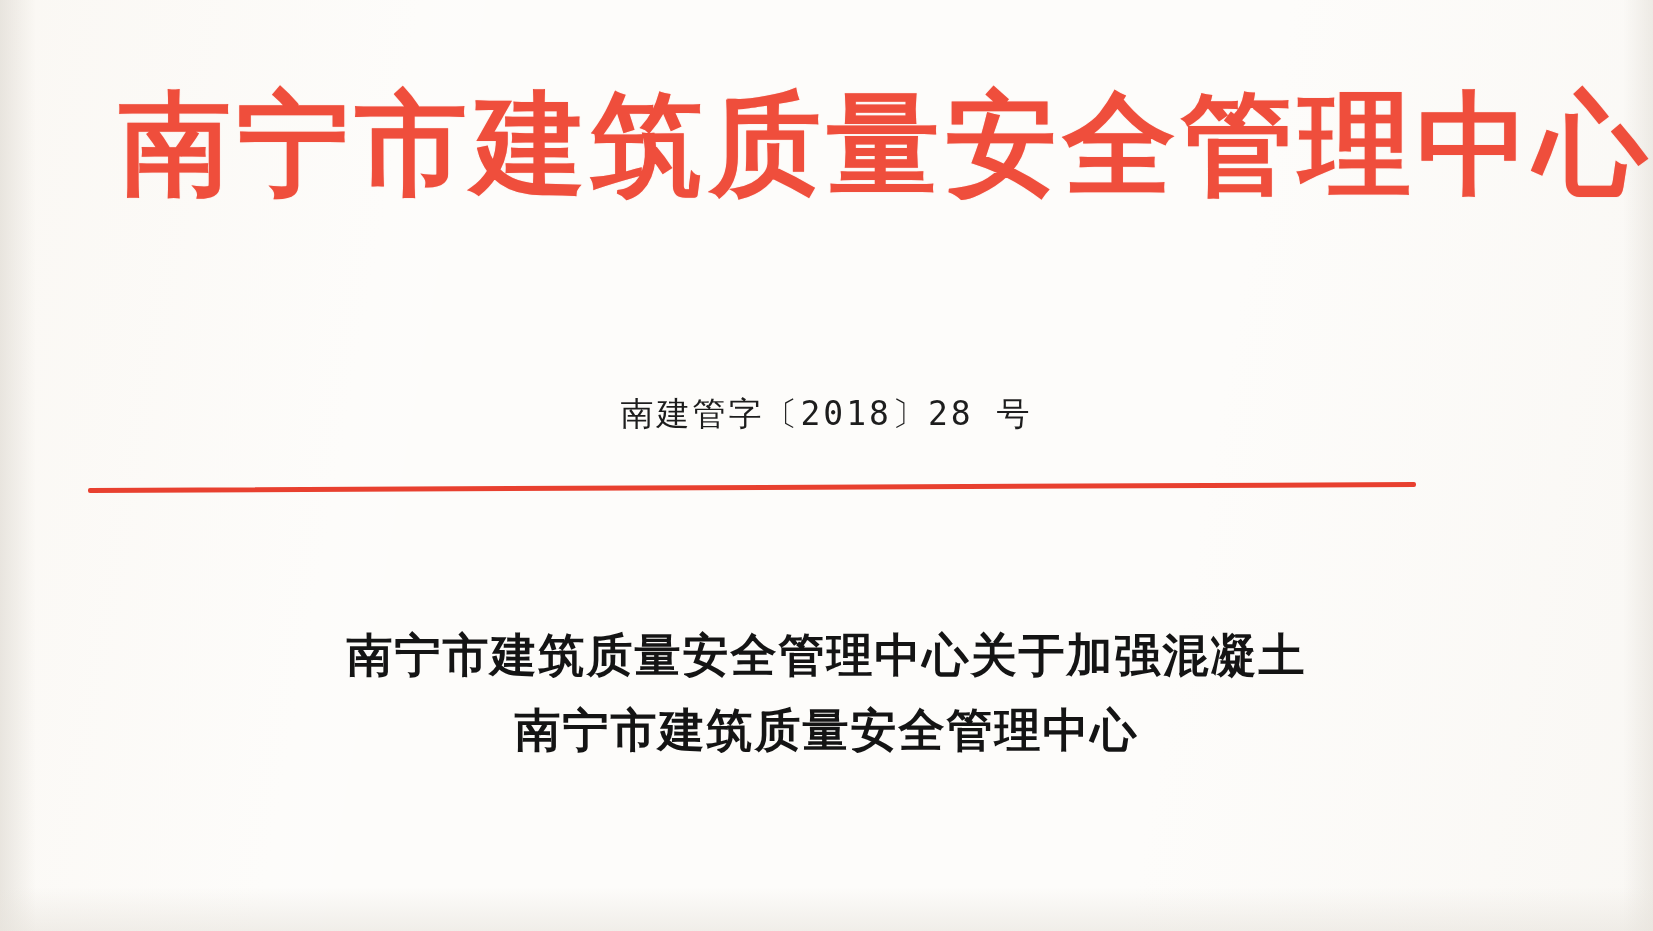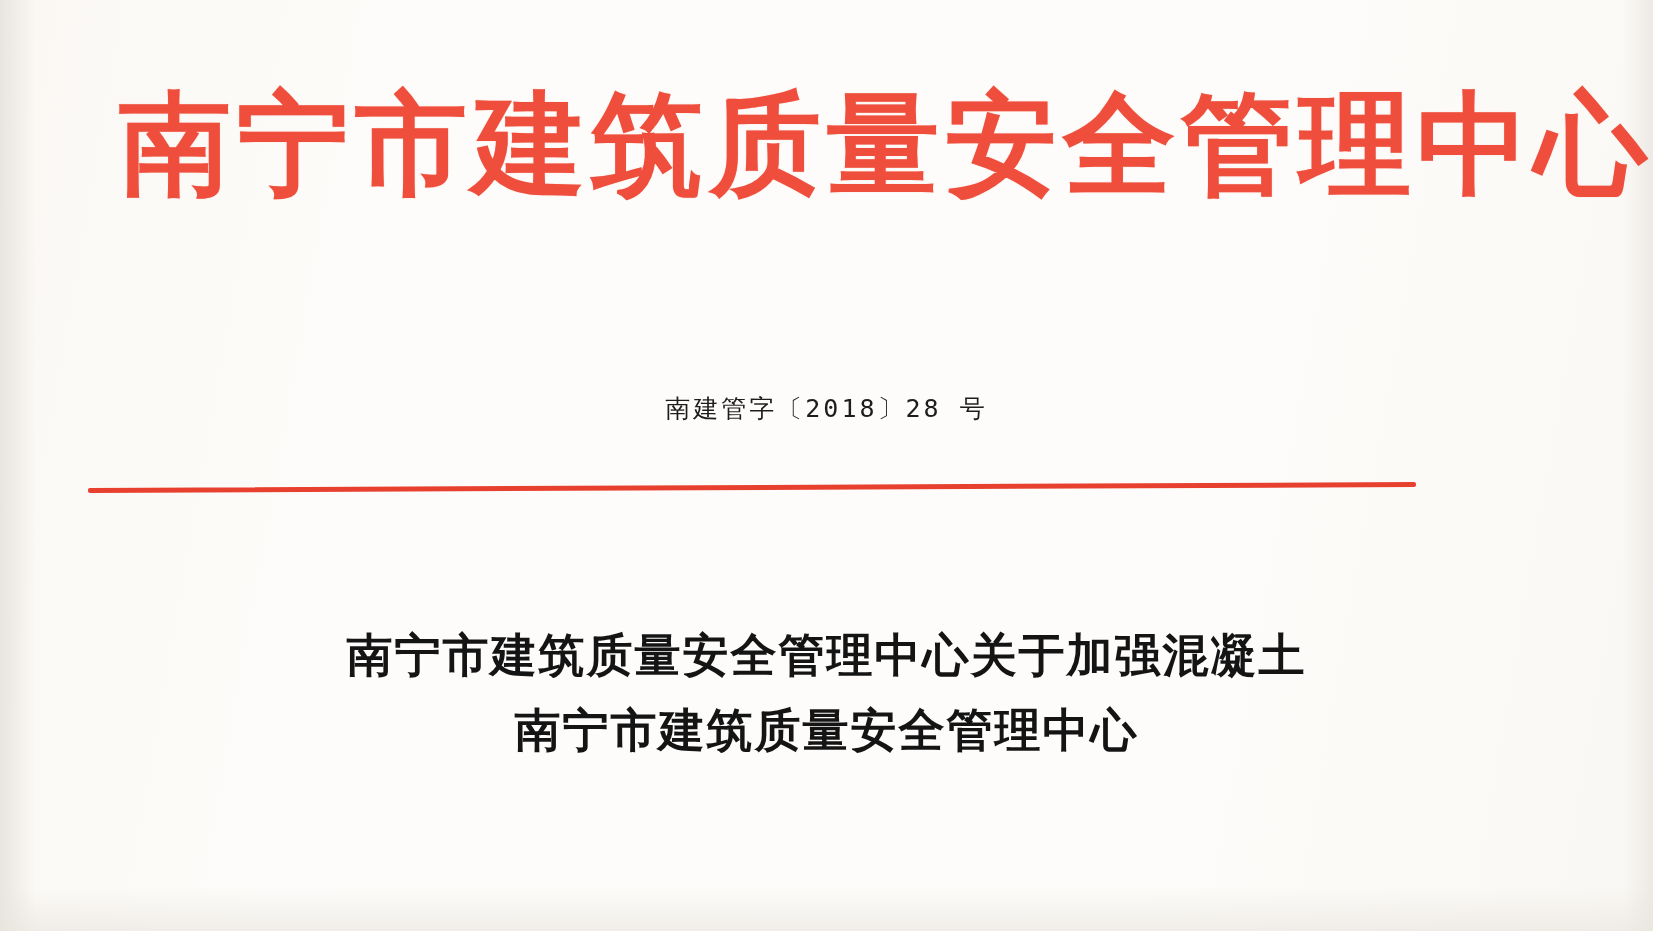--- a/index.html
+++ b/index.html
@@ -68,21 +68,21 @@
 
   
   .doc-number {
     position: absolute;
     top: 392px;
     left: 0;
     width: 100%;
     text-align: center;
     color: #1d1d1d;
     font-family: "DejaVu Sans Mono", "Liberation Mono", monospace;
-    font-size: 25px;
+    font-size: 33px;
     letter-spacing: 3px;
     white-space: nowrap;
   }
 
   
   .red-rule {
     position: absolute;
     top: 485px;
     left: 88px;
     width: 1328px;

